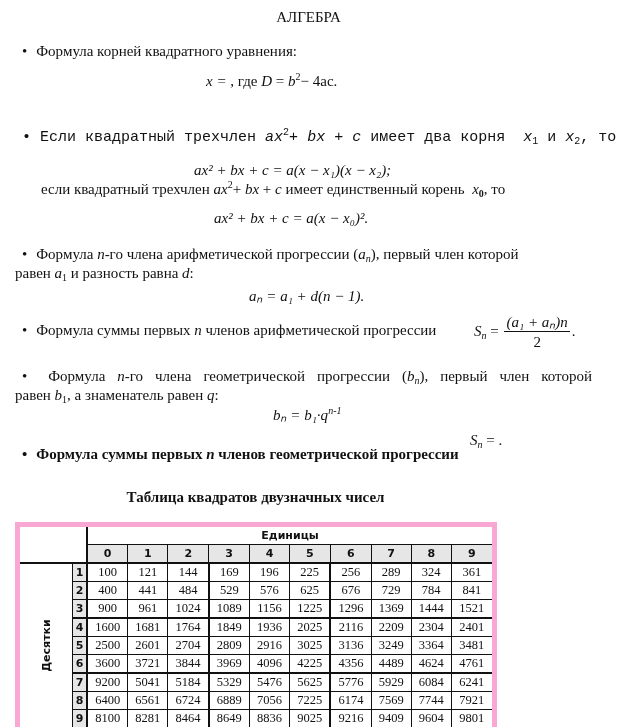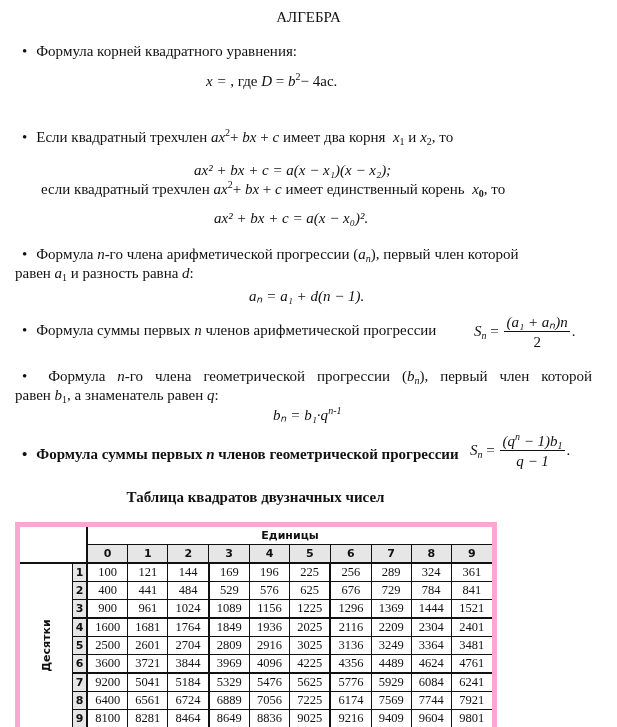--- a/index.html
+++ b/index.html
@@ -42,21 +42,21 @@
 
 <div class="abs title">АЛГЕБРА</div>
 
 <div class="abs bullet" style="left:22px; top:43px;"><span>Формула корней квадратного уравнения:</span></div>
 <div class="abs" style="left:206px; top:73px;">
   <i>x =</i>
   <span>, где</span>
   <i>D</i> = <i>b</i><sup>2</sup><span>− 4ac.</span>
 </div>
 
-<div class="abs bullet" style="left:22px; top:129px;"><span>Если квадратный трехчлен</span> <i>ax</i><sup>2</sup>+ <i>bx</i> + <i>c</i> <span>имеет два корня</span> &nbsp;<i>x</i><sub>1</sub> <span>и</span> <i>x</i><sub>2</sub><span>, то</span></div>
+<div class="abs bullet" style="left:22px; top:129px;font-family:Liberation Mono, monospace;"><span>Если квадратный трехчлен</span> <i>ax</i><sup>2</sup>+ <i>bx</i> + <i>c</i> <span>имеет два корня</span> &nbsp;<i>x</i><sub>1</sub> <span>и</span> <i>x</i><sub>2</sub><span>, то</span></div>
 <div class="abs it" style="left:194px; top:162px;">ax² + bx + c = a(x − x₁)(x − x₂);</div>
 <div class="abs" style="left:41px; top:181px;"><span>если квадратный трехчлен</span> <i>ax</i><sup>2</sup>+ <i>bx</i> + <i>c</i> <span>имеет единственный корень</span> &nbsp;<i>x</i><sub><b>0</b></sub><span>, то</span></div>
 <div class="abs it" style="left:214px; top:210px;">ax² + bx + c = a(x − x₀)².</div>
 
 <div class="abs bullet" style="left:22px; top:246px;"><span>Формула</span> <i>n</i><span>-го члена арифметической прогрессии (</span><i>a<sub>n</sub></i><span>), первый член которой</span></div>
 <div class="abs" style="left:15px; top:265px;"><span>равен</span> <i>a</i><sub>1</sub> <span>и разность равна</span> <i>d</i><span>:</span></div>
 <div class="abs it" style="left:249px; top:285px;">aₙ = a₁ + d(n − 1).</div>
 
 <div class="abs bullet" style="left:22px; top:322px;"><span>Формула суммы первых</span> <i>n</i> <span>членов арифметической прогрессии</span></div>
 <div class="abs" style="left:474px; top:313px;">
@@ -74,21 +74,21 @@
     <span>первый</span>
     <span>член</span>
     <span>которой</span>
 </div>
 <div class="abs" style="left:15px; top:387px;"><span>равен</span> <i>b</i><sub>1</sub><span>, а знаменатель равен</span> <i>q</i><span>:</span></div>
 <div class="abs it" style="left:273px; top:404px;"><span>bₙ = b₁·q</span><sup>n-1</sup></div>
 
 <div class="abs bullet" style="left:22px; top:446px;font-weight:bold;"><span>Формула суммы первых</span> <i>n</i> <span>членов геометрической прогрессии</span></div>
 <div class="abs" style="left:470px; top:432px;">
   <i>S<sub>n</sub></i> =
-  <span class="frac"><span class="num it">(<i>q</i><sup>n</sup> − 1)<i>b</i><sub>1</sub></span><span class="den it">q − 1</span></span>.
+  .
 </div>
 
 <div class="abs tbl-title">Таблица квадратов двузначных чисел</div>
 
 <table class="squares">
   <tbody id="sq-body">
     <tr>
       <td colspan="2" rowspan="2" style="border-right:2px solid #111;border-bottom:2px solid #111;"></td>
       <td colspan="10" class="hdr" style="text-align:center;">Единицы</td>
     </tr>

